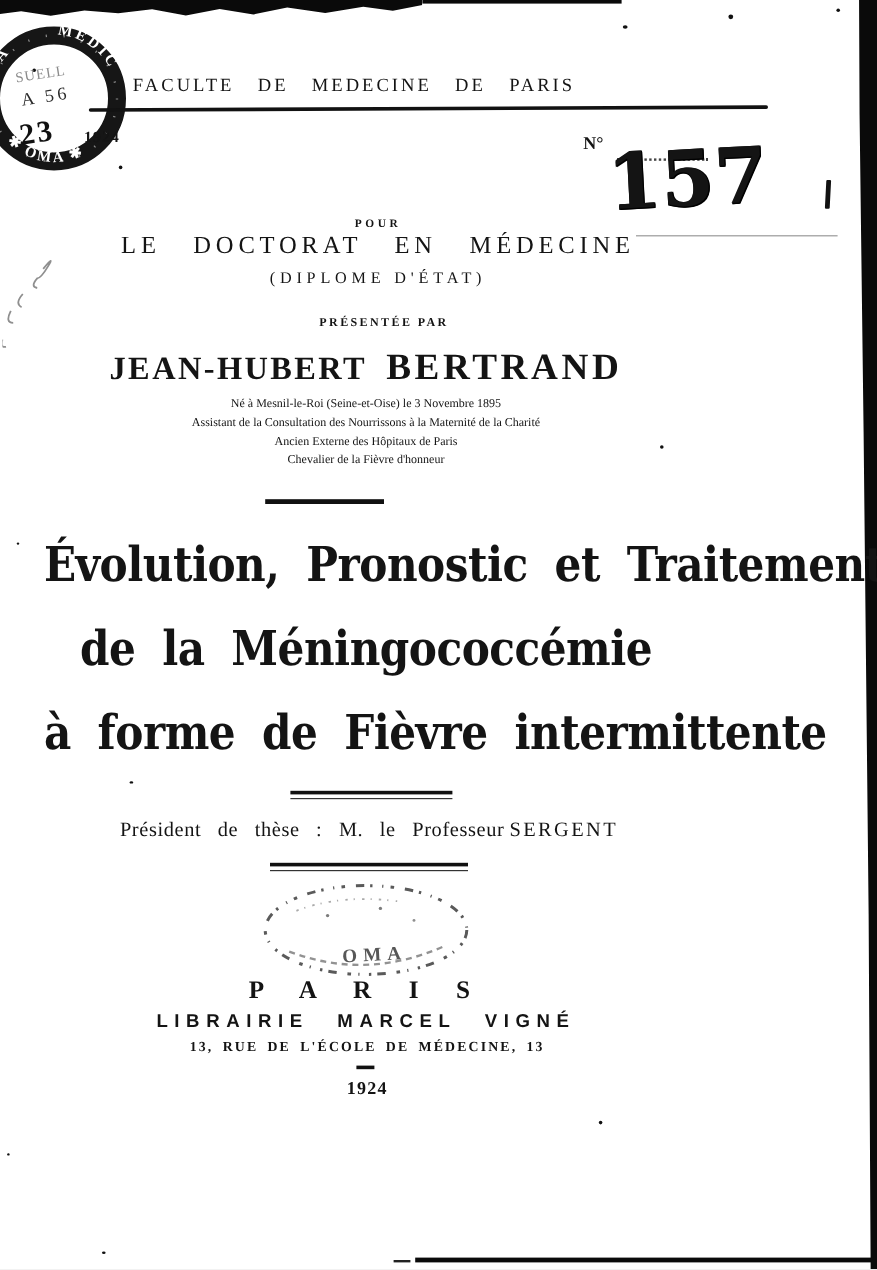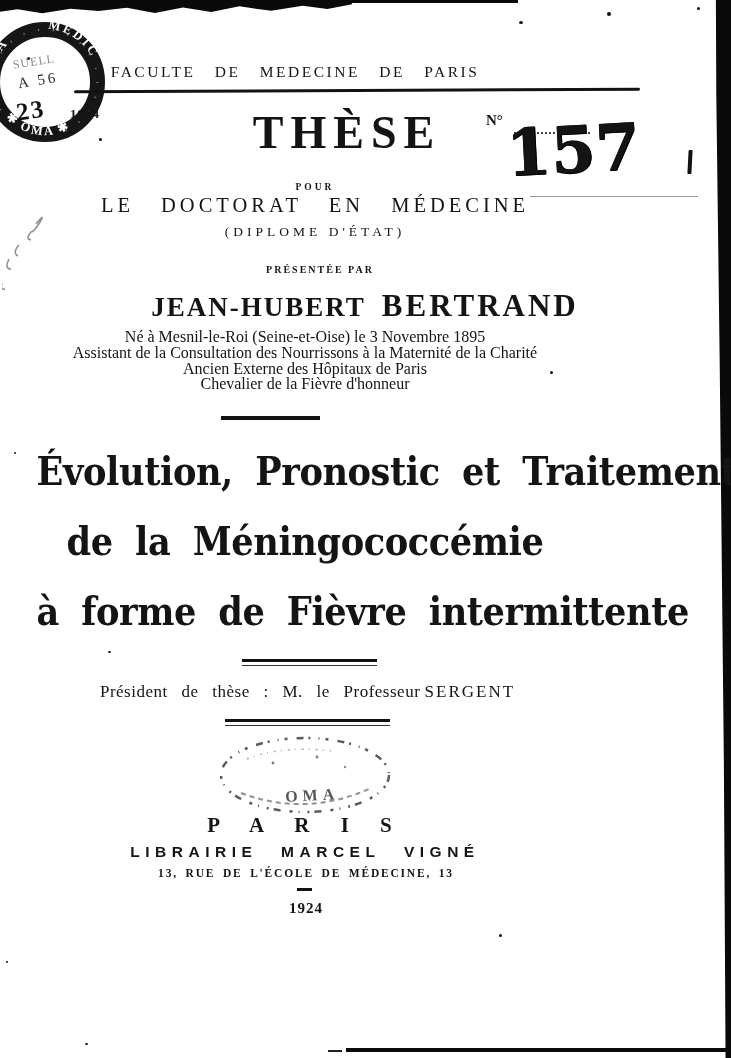--- a/index.html
+++ b/index.html
@@ -38,24 +38,24 @@
   .these{left:40px;top:106px;width:614px;font-size:46px;font-weight:bold;letter-spacing:7px;}
   .no-label{left:486px;top:112px;font-size:15px;font-weight:bold;}
   .dotline{left:514px;top:124px;width:76px;height:8px;border-bottom:2px dotted #444;}
   .stamp157{left:506px;top:118px;font-size:64px;line-height:1;font-weight:bold;
     font-family:"DejaVu Serif",serif;transform:rotate(-3deg);
     text-shadow:1px 0 0 #000,0 1px 0 #000,1px 1px 0 #000;}
   .pour{left:0;top:172px;width:630px;font-size:9.5px;font-weight:bold;letter-spacing:3px;margin-top:10px;}
   .degree{left:0;top:194px;width:630px;font-size:20.5px;letter-spacing:4px;word-spacing:18px;}
   .diploma{left:0;top:224px;width:630px;font-size:13.5px;letter-spacing:4px;}
   .presented{left:0;top:264px;width:640px;font-size:10px;font-weight:bold;letter-spacing:2px;text-align:center;}
-  .author{left:12px;top:288px;width:610px;padding-left:48px;}
+  .author{left:0;top:288px;width:610px;}
   .author .fn{font-size:27px;letter-spacing:2px;font-weight:bold;}
   .author .ln{font-size:31px;letter-spacing:3px;font-weight:bold;margin-left:16px;}
-  .creds{left:0;top:329px;width:610px;font-size:16px;line-height:15.8px;white-space:nowrap;text-align:center;position:absolute;}
+  .creds{left:0;top:329px;width:610px;font-size:10px;line-height:15.8px;white-space:nowrap;text-align:center;position:absolute;}
   .title-line{left:0;width:610px;font-size:40px;line-height:1;font-weight:bold;
     font-family:"DejaVu Serif",serif;word-spacing:12px;letter-spacing:-.5px;
     transform:scaleX(.88);transform-origin:50% 50%;}
   .t1{top:451px;} .t2{top:521px;} .t3{top:591px;}
   .jury{left:0;top:682px;width:615px;font-size:17px;}
   .jury .jp{word-spacing:9px;letter-spacing:.5px;}
   .jury .jn{font-size:17px;letter-spacing:2px;word-spacing:2px;text-align:center;}
   .paris{left:0;top:813px;width:612px;font-size:21px;font-weight:bold;letter-spacing:13px;}
   .publisher{left:0;top:843px;width:610px;font-size:15.5px;font-weight:bold;letter-spacing:5.5px;word-spacing:14px;
     font-family:"Liberation Sans","DejaVu Sans",sans-serif;}
@@ -110,21 +110,20 @@
   </svg>
 
   <svg class="abs" style="left:2px;top:206px;" width="60" height="100" viewBox="0 0 60 100">
     <path d="M34 18 q10 -12 4 -2 t-9 10 q-6 7 0 8 m-12 5 q-7 8 -1 11 m-9 3 q-5 10 2 10 m-9 14 q-2 7 3 6" fill="none" stroke="#6a6a6a" stroke-width="1.5" opacity=".75"></path>
   </svg>
 
   <div class="cx faculty">FACULTE DE MEDECINE DE PARIS</div>
   <div class="abs rule-1"></div>
   <div class="abs margin-year">1924</div>
 
-  <div class="cx these">THÈSE</div>
   <div class="abs no-label">N°</div>
   <div class="abs dotline"></div>
   <div class="abs stamp157">157</div>
   <div class="abs faint-line"></div>
 
   <div class="cx pour">POUR</div>
   <div class="cx degree">LE DOCTORAT EN MÉDECINE</div>
   <div class="cx diploma">(DIPLOME D'ÉTAT)</div>
   <div class="cx presented">PRÉSENTÉE PAR</div>
 

